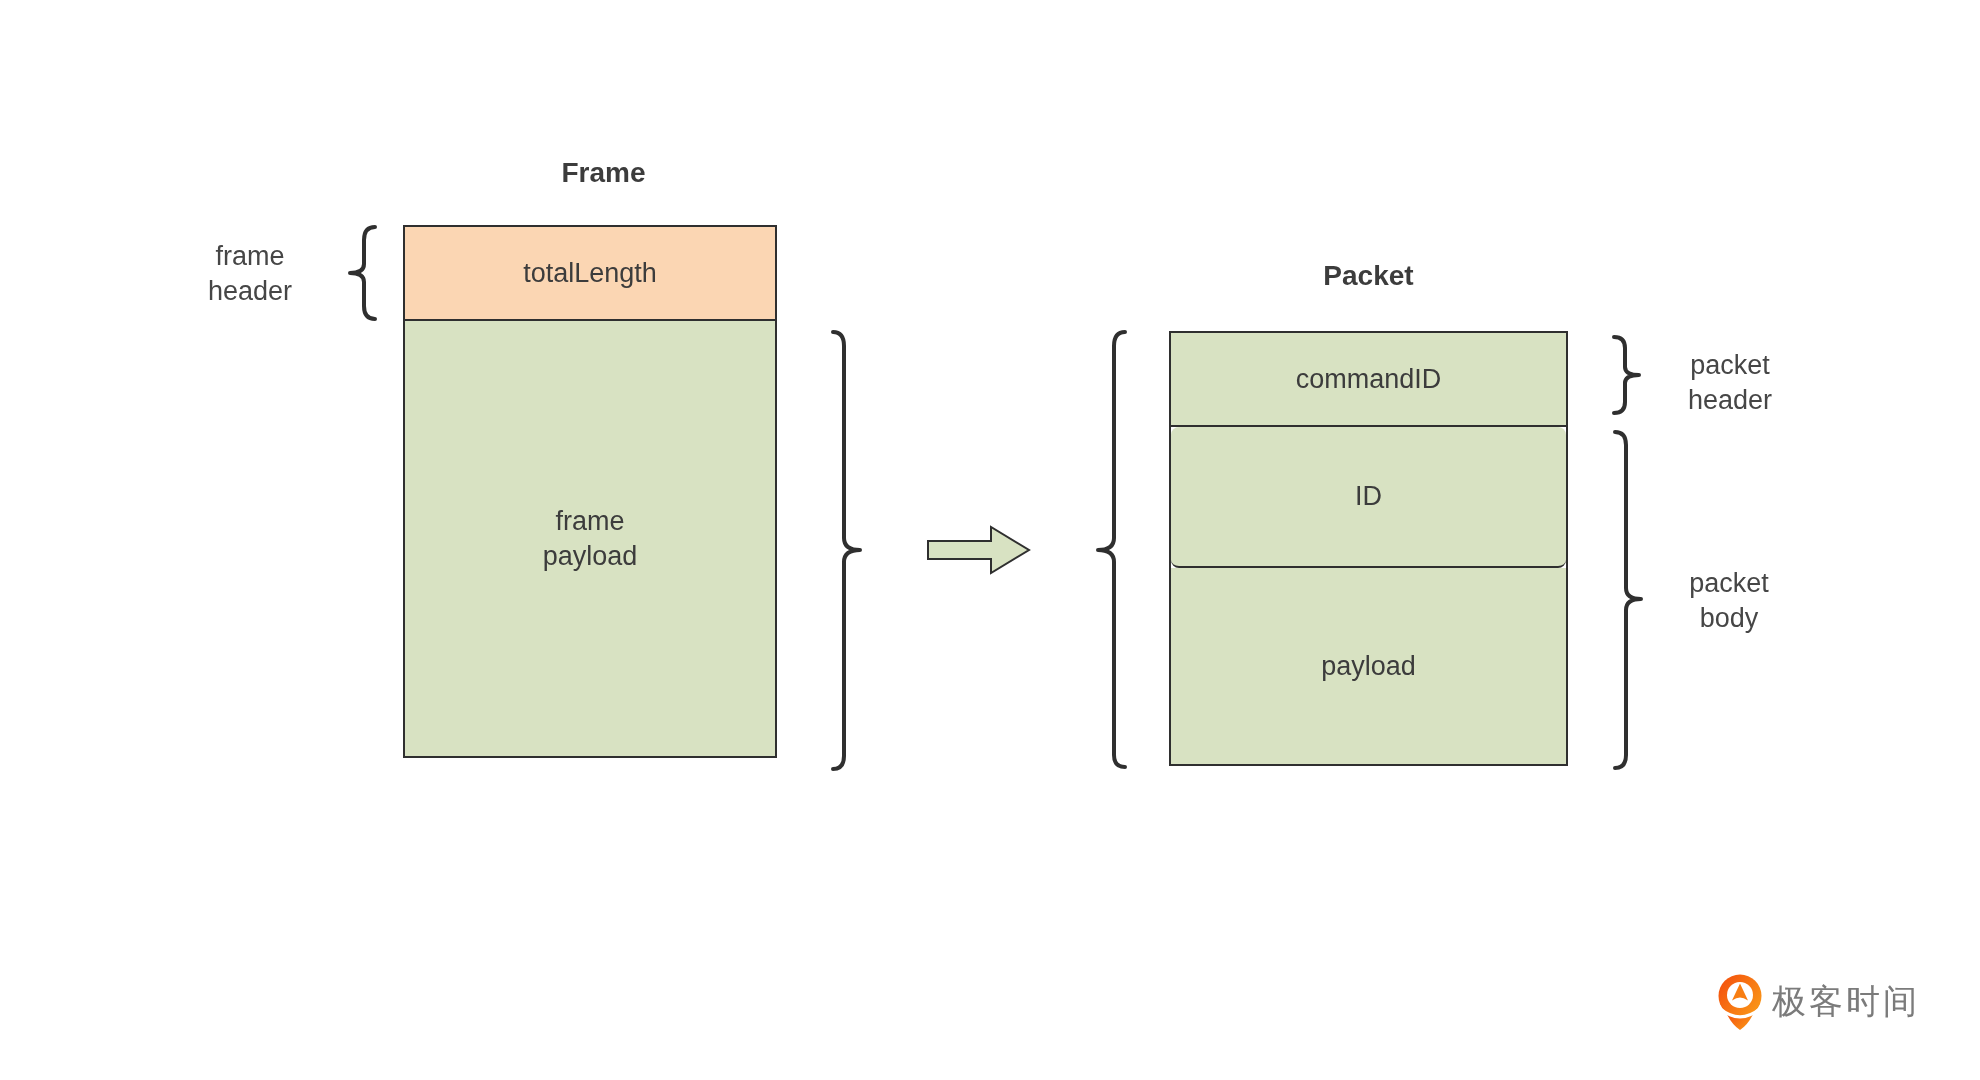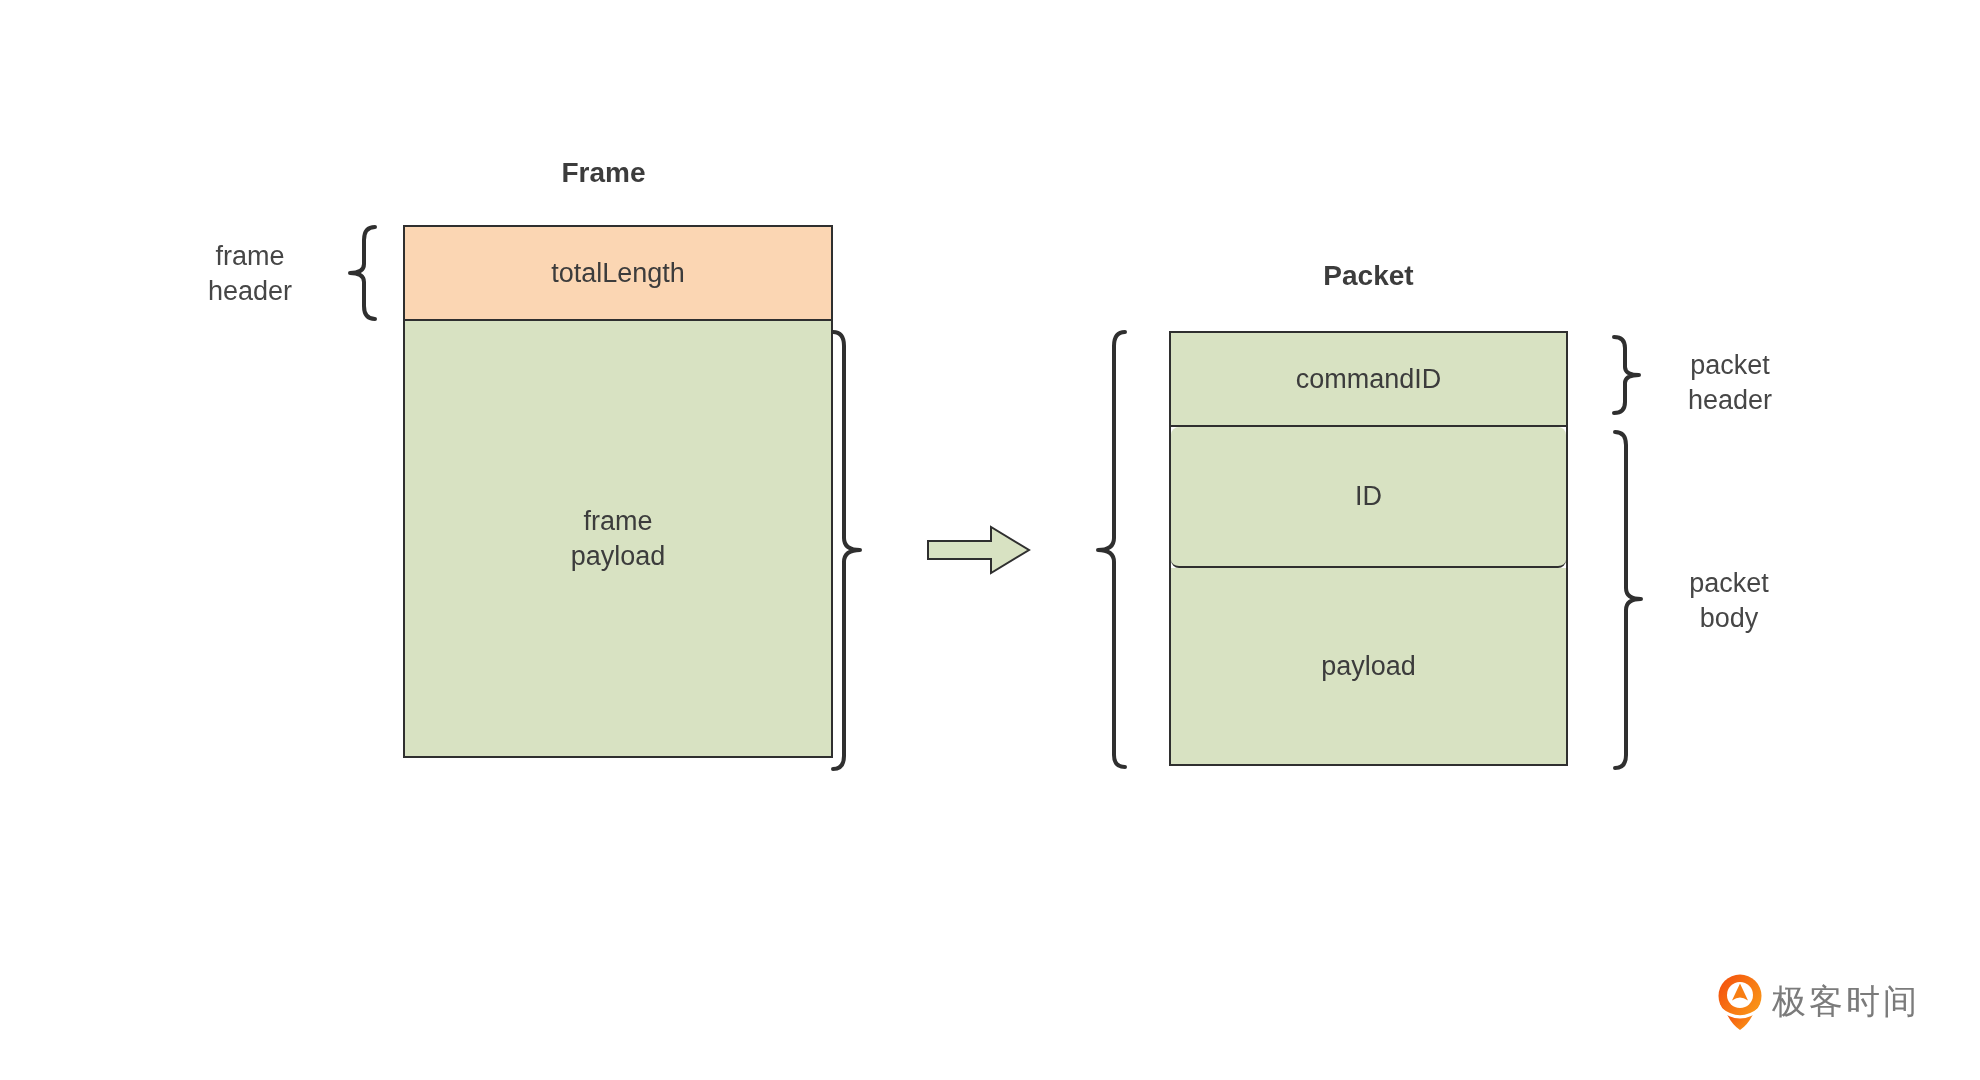--- a/index.html
+++ b/index.html
@@ -29,21 +29,21 @@
   #brand-text{position:absolute;left:56px;top:9px;font-size:34px;line-height:36px;
               letter-spacing:3px;font-weight:500;color:var(--brand_gray,#7b7b7b);white-space:nowrap;}
 </style>
 </head>
 <body>
 
 <div id="canvas">
 
   <div class="title" style="left:387px;top:156px;width:401px;">Frame</div>
 
-  <div class="box" style="left:387px;top:225px;width:430px;height:533px;">
+  <div class="box" style="left:387px;top:225px;width:374px;height:533px;">
     <div class="section sec-divider peach" style="height:94px;">totalLength</div>
     <div class="section green grow">frame
 payload</div>
   </div>
 
   <div class="side-label" style="left:144px;top:239px;width:180px;">frame
 header</div>
 
   <div class="title" style="left:1153px;top:259px;width:399px;">Packet</div>
 

